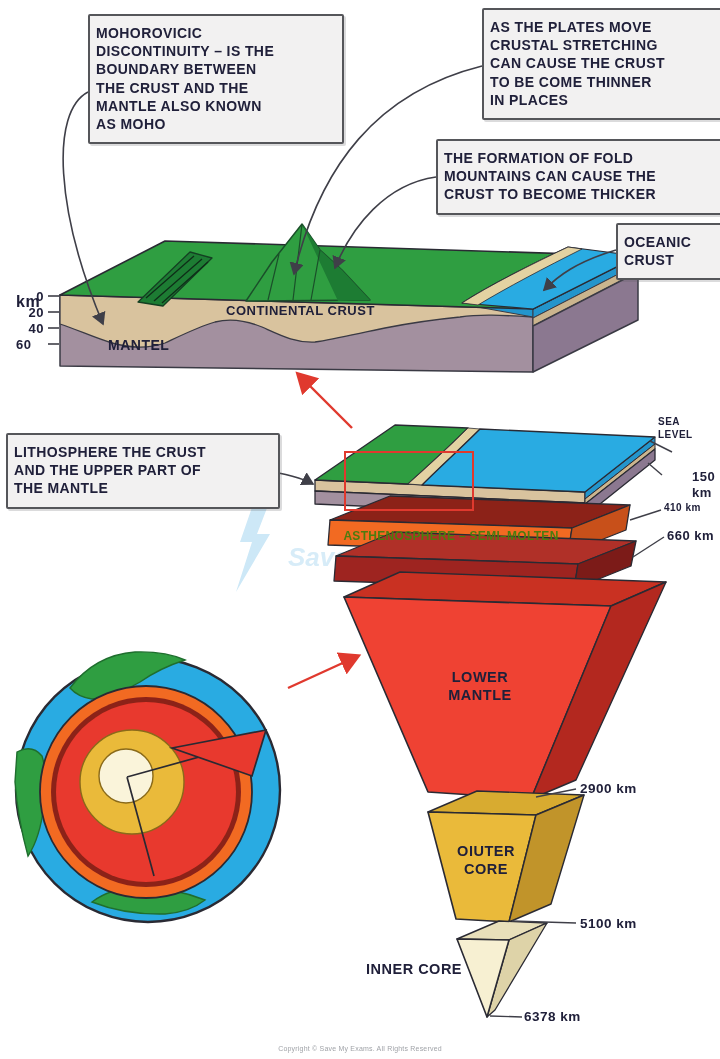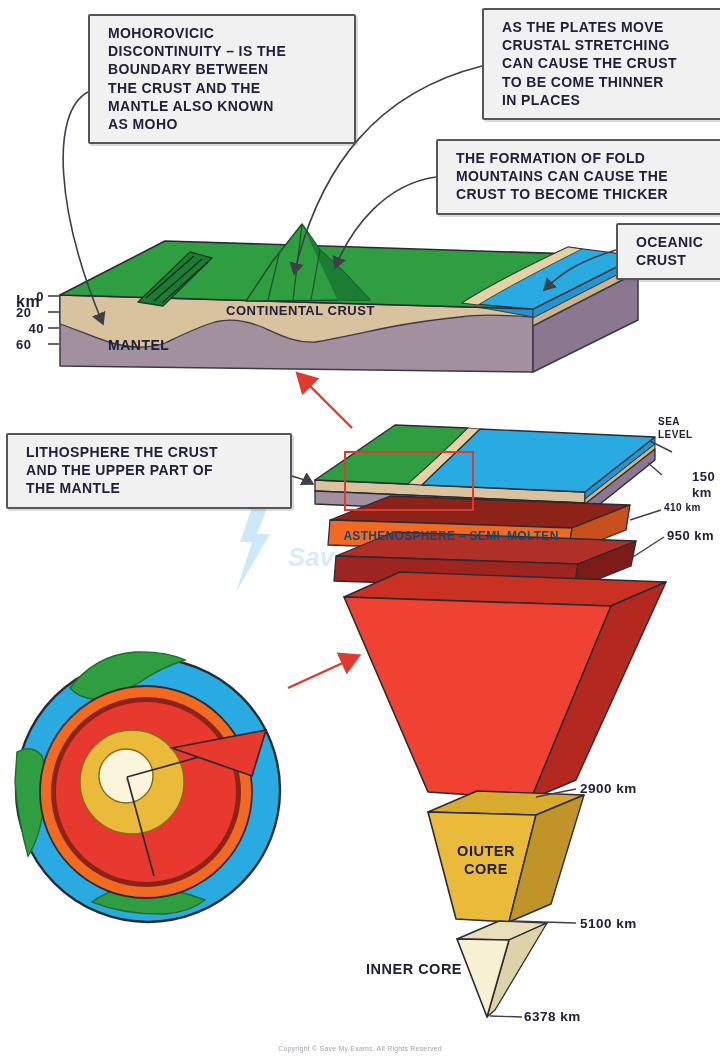--- a/index.html
+++ b/index.html
@@ -8,21 +8,21 @@
     background:#ffffff;
     font-family:"Liberation Sans", sans-serif;
   }
   svg.art { position:absolute; left:0; top:0; }
 
   .callout {
     position:absolute;
     background:#f2f1f1;
     border:2px solid #55565a;
     border-radius:2px;
-    padding:8px 10px 9px 18px;
+    padding:8px 10px 9px 6px;
     font-size:14px;
     font-weight:700;
     line-height:1.3;
     letter-spacing:.4px;
     color:#20203a;
     white-space:pre-line;
     box-shadow:2px 2px 0 rgba(90,90,95,.22);
   }
   #co-moho    { left:88px;  top:14px;  width:236px; }
   #co-stretch { left:482px; top:8px;   width:220px; }
@@ -34,30 +34,30 @@
     position:absolute;
     color:#20203a;
     font-weight:700;
     letter-spacing:.5px;
     line-height:1.25;
     white-space:pre-line;
   }
   .c { text-align:center; }
   #lbl-km   { left:16px;  top:292px; width:30px; text-align:left; font-size:16px; }
   #tick-0   { left:16px;  top:289px; width:28px; text-align:right; font-size:13px; }
-  #tick-20  { left:16px;  top:305px; width:28px; font-size:13px; }
+  #tick-20  { left:16px;  top:305px; width:28px; text-align:right; font-size:13px; }
   #tick-40  { left:16px;  top:321px; width:28px; text-align:right; font-size:13px; }
   #tick-60  { left:16px;  top:337px; width:28px; text-align:left; font-size:13px; }
   #lbl-cont   { left:226px; top:303px; font-size:13px; }
   #lbl-mantel { left:108px; top:337px; font-size:14px; }
   #lbl-sea    { left:658px; top:416px; font-size:10px; }
   #lbl-150    { left:692px; top:469px; font-size:13px; }
   #lbl-410    { left:664px; top:502px; font-size:10px; }
   #lbl-660    { left:667px; top:528px; font-size:13px; }
-  #lbl-asth   { left:332px; top:529px; width:238px; font-size:12px; color:#0c4a6e; letter-spacing:.3px; }
+  #lbl-asth   { left:332px; top:529px; width:238px; font-size:12px; color:#4d7c0f; letter-spacing:.3px; }
   #lbl-lower  { left:420px; top:668px; width:120px; font-size:14.5px; }
   #lbl-2900   { left:580px; top:781px; font-size:13.5px; }
   #lbl-outer  { left:440px; top:842px; width:92px;  font-size:14.5px; }
   #lbl-5100   { left:580px; top:916px; font-size:13.5px; }
   #lbl-inner  { left:366px; top:960px; font-size:14.5px; }
   #lbl-6378   { left:524px; top:1009px; font-size:13.5px; }
 
   #copyright {
     position:absolute; left:0; right:0; bottom:7px;
     text-align:center; font-size:7px; font-weight:400;
@@ -228,22 +228,24 @@
   <div class="lbl" id="tick-20">20</div>
   <div class="lbl" id="tick-40">40</div>
   <div class="lbl" id="tick-60">60</div>
   <div class="lbl" id="lbl-cont">CONTINENTAL CRUST</div>
   <div class="lbl" id="lbl-mantel">MANTEL</div>
 
   <div class="lbl" id="lbl-sea">SEA
 LEVEL</div>
   <div class="lbl" id="lbl-150">150 km</div>
   <div class="lbl" id="lbl-410">410 km</div>
-  <div class="lbl" id="lbl-660">950 km</div>
+  <div class="lbl" id="lbl-660">660 km</div>
   <div class="lbl c" id="lbl-asth">ASTHENOSPHERE – SEMI–MOLTEN</div>
+  <div class="lbl c" id="lbl-lower">LOWER
+MANTLE</div>
   <div class="lbl" id="lbl-2900">2900 km</div>
   <div class="lbl c" id="lbl-outer">OIUTER
 CORE</div>
   <div class="lbl" id="lbl-5100">5100 km</div>
   <div class="lbl" id="lbl-inner">INNER CORE</div>
   <div class="lbl" id="lbl-6378">6378 km</div>
 
   <div id="copyright">Copyright © Save My Exams. All Rights Reserved</div>
 </div>
 

